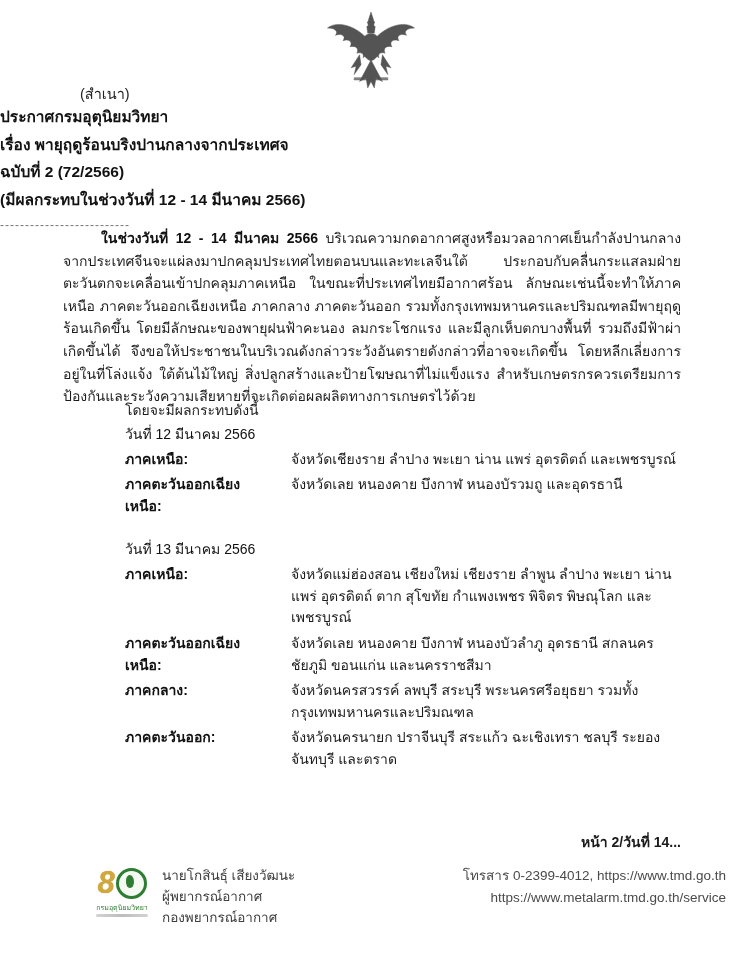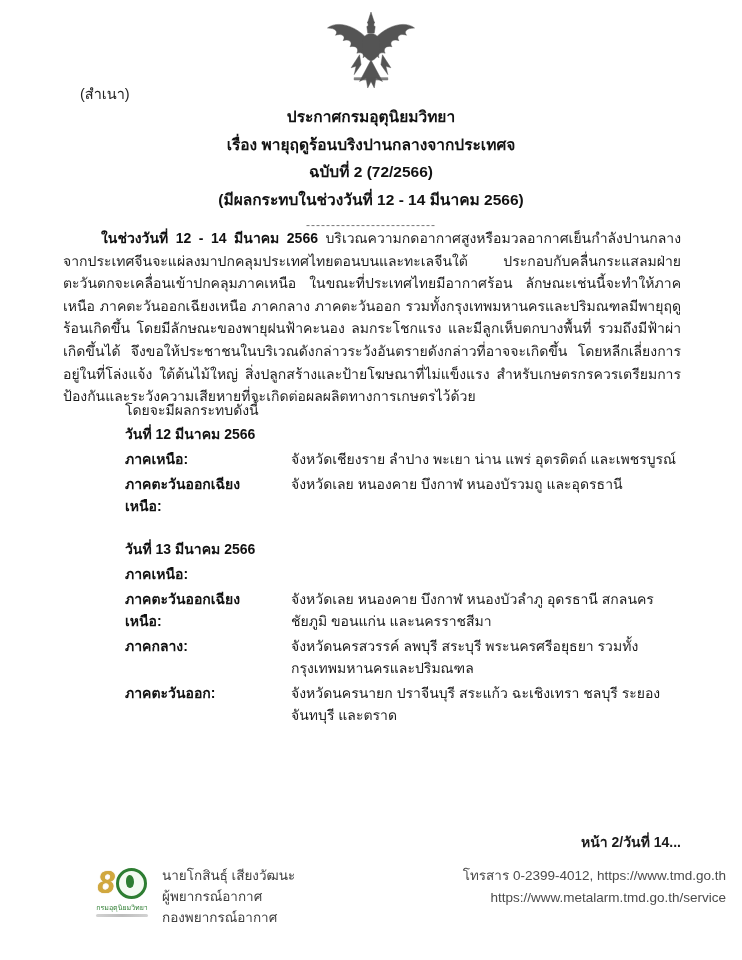--- a/index.html
+++ b/index.html
@@ -6,33 +6,33 @@
   .page{
     position:relative;width:742px;height:960px;background:#ffffff;overflow:hidden;
     font-family:"Liberation Sans",sans-serif;color:#1c1c1c;
   }
   
   .garuda{position:absolute;left:0;right:0;top:12px;text-align:center;}
   .garuda svg{opacity:.88;}
   
   .copy-label{position:absolute;left:80px;top:82px;font-size:14.5px;color:#222;}
   
-  .title-block{position:absolute;left:0;right:0;top:103px;text-align:center;}
+  .title-block{position:absolute;left:0;right:0;top:103px;text-align:left;}
   .title-line{font-size:15.5px;font-weight:bold;color:#121212;line-height:27.5px;}
   .sep{font-size:12px;color:#777;letter-spacing:1px;line-height:18px;margin-top:3px;}
   
   .body-par{
     position:absolute;left:63px;top:227px;width:618px;margin:0;
     font-size:14px;line-height:22.6px;text-align:justify;text-indent:38px;color:#1d1d1d;
   }
   .body-par strong{font-weight:bold;color:#111;}
   
   .impact{position:absolute;left:63px;top:399px;width:624px;font-size:14px;}
   .impact .intro{margin-left:62px;line-height:22px;}
-  .impact .date{margin-left:62px;font-weight:bold;line-height:22px;margin-top:2px;color:#111;}
+  .impact .date{margin-left:62px;font-weight:normal;line-height:22px;margin-top:2px;color:#111;}
   .impact .row{display:grid;grid-template-columns:130px 1fr;margin-left:62px;line-height:21.8px;margin-top:3.5px;gap:36px;}
   .impact .lbl{font-weight:bold;color:#111;padding-right:6px;}
   .impact .day-2{margin-top:21px;}
   
   .page-ref{position:absolute;right:61px;top:831px;font-size:14px;font-weight:600;color:#1b1b1b;}
   
   .logo80{position:absolute;left:84px;top:866px;width:76px;text-align:center;}
   .logo80 .marks{display:flex;align-items:center;justify-content:center;gap:1px;height:34px;}
   .logo80 .eight{font-size:31px;font-weight:bold;font-style:italic;color:#d1a83e;line-height:30px;
     text-shadow:0 0 1px #b98f2d;}
@@ -92,20 +92,21 @@
       <div class="row">
         <div class="lbl">ภาคตะวันออกเฉียงเหนือ:</div>
         <div class="val">จังหวัดเลย หนองคาย บึงกาฬ หนองบัรวมถู และอุดรธานี</div>
       </div>
     </div>
 
     <div class="day day-2">
       <div class="date">วันที่ 13 มีนาคม 2566</div>
       <div class="row">
         <div class="lbl">ภาคเหนือ:</div>
+        <div class="val">จังหวัดแม่ฮ่องสอน เชียงใหม่ เชียงราย ลำพูน ลำปาง พะเยา น่าน แพร่ อุตรดิตถ์ ตาก สุโขทัย กำแพงเพชร พิจิตร พิษณุโลก และเพชรบูรณ์</div>
       </div>
       <div class="row">
         <div class="lbl">ภาคตะวันออกเฉียงเหนือ:</div>
         <div class="val">จังหวัดเลย หนองคาย บึงกาฬ หนองบัวลำภู อุดรธานี สกลนคร ชัยภูมิ ขอนแก่น และนครราชสีมา</div>
       </div>
       <div class="row">
         <div class="lbl">ภาคกลาง:</div>
         <div class="val">จังหวัดนครสวรรค์ ลพบุรี สระบุรี พระนครศรีอยุธยา รวมทั้งกรุงเทพมหานครและปริมณฑล</div>
       </div>
       <div class="row">

